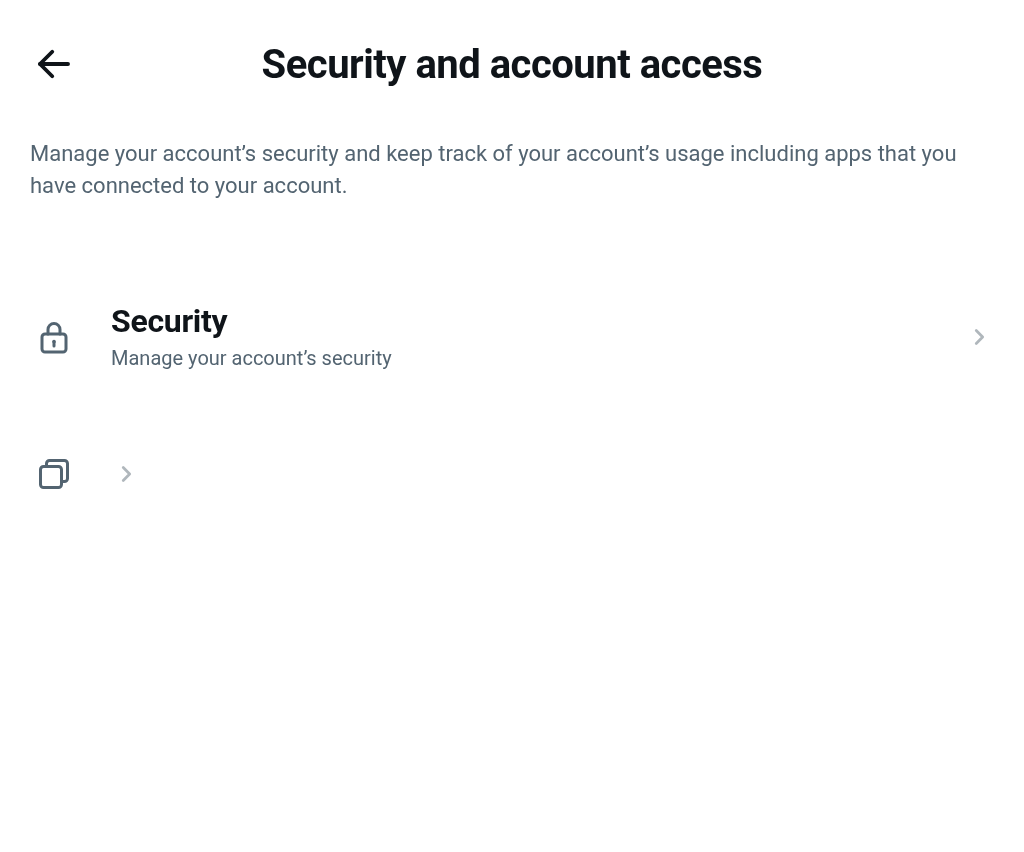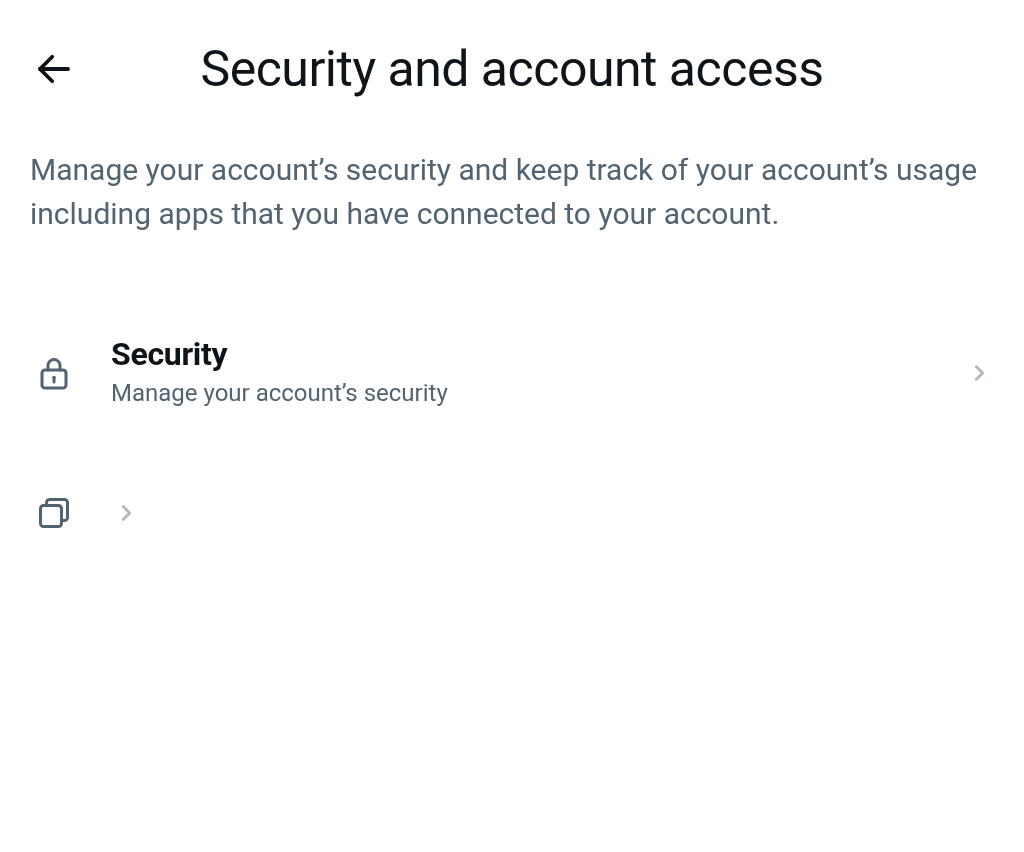--- a/index.html
+++ b/index.html
@@ -24,29 +24,29 @@
       width: 48px;
       height: 48px;
       display: flex;
       align-items: center;
       justify-content: center;
       cursor: pointer;
     }
     .title {
       flex: 1;
       text-align: center;
-      font-size: 50px;
-      font-weight: 400;
+      font-size: 40px;
+      font-weight: 700;
       color: #0f1419;
       letter-spacing: -0.5px;
       margin-left: -48px;
     }
     .description {
       padding: 30px 30px 60px 30px;
-      font-size: 30px;
+      font-size: 22px;
       line-height: 1.45;
       color: #536471;
     }
     .list {
       padding: 0;
     }
     .list-item {
       display: flex;
       align-items: center;
       padding: 40px 30px 40px 32px;
@@ -67,21 +67,21 @@
       min-width: 0;
     }
     .item-title {
       font-size: 32px;
       font-weight: 700;
       color: #0f1419;
       margin-bottom: 4px;
       letter-spacing: -0.3px;
     }
     .item-subtitle {
-      font-size: 24px;
+      font-size: 20px;
       line-height: 1.4;
       color: #536471;
     }
     .chevron {
       flex-shrink: 0;
       width: 30px;
       height: 30px;
       display: flex;
       align-items: center;
       justify-content: center;

